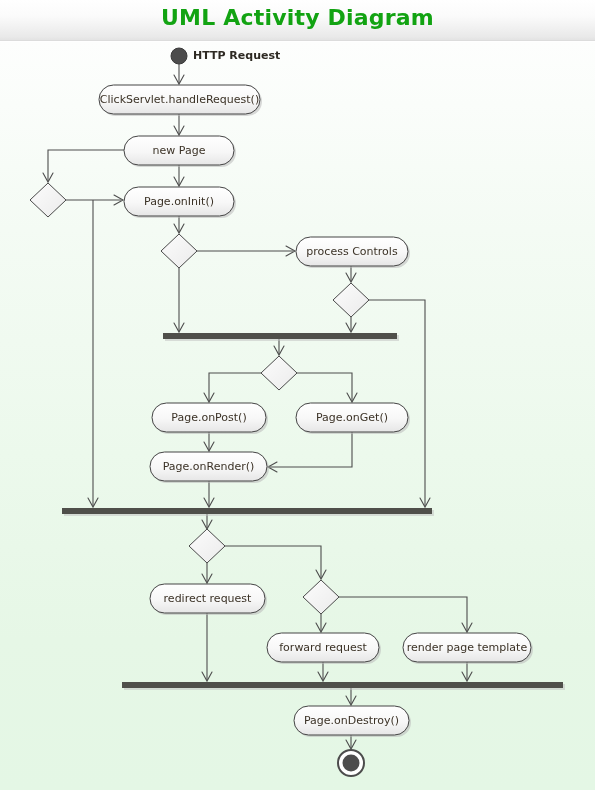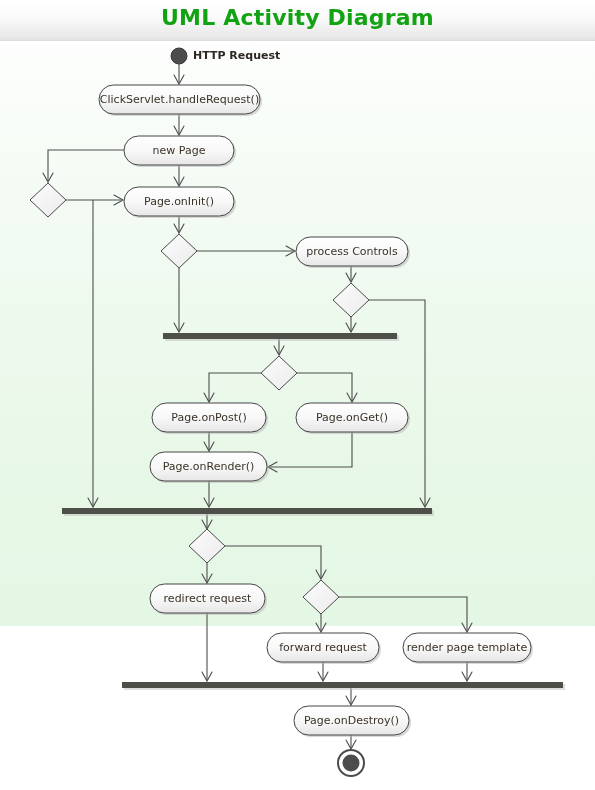--- a/index.html
+++ b/index.html
@@ -40,21 +40,21 @@
     font-weight: bold;
     letter-spacing: 0.2px;
     color: #12a312;
     font-family: "DejaVu Sans", "Liberation Sans", sans-serif;
   }
   #canvas-wrap {
     position: absolute;
     left: 0;
     top: 42px;
     width: 595px;
-    height: 584px;
+    height: 748px;
     background: linear-gradient(to bottom, #fdfefd 0%, #f4fbf4 25%, #ecf9ec 55%, #e6f7e6 80%, #e4f7e5 100%);
   }
   svg#diagram {
     display: block;
     width: 595px;
     height: 748px;
   }
   .node-label {
     font-family: "DejaVu Sans", "Liberation Sans", sans-serif;
     font-size: 11px;

